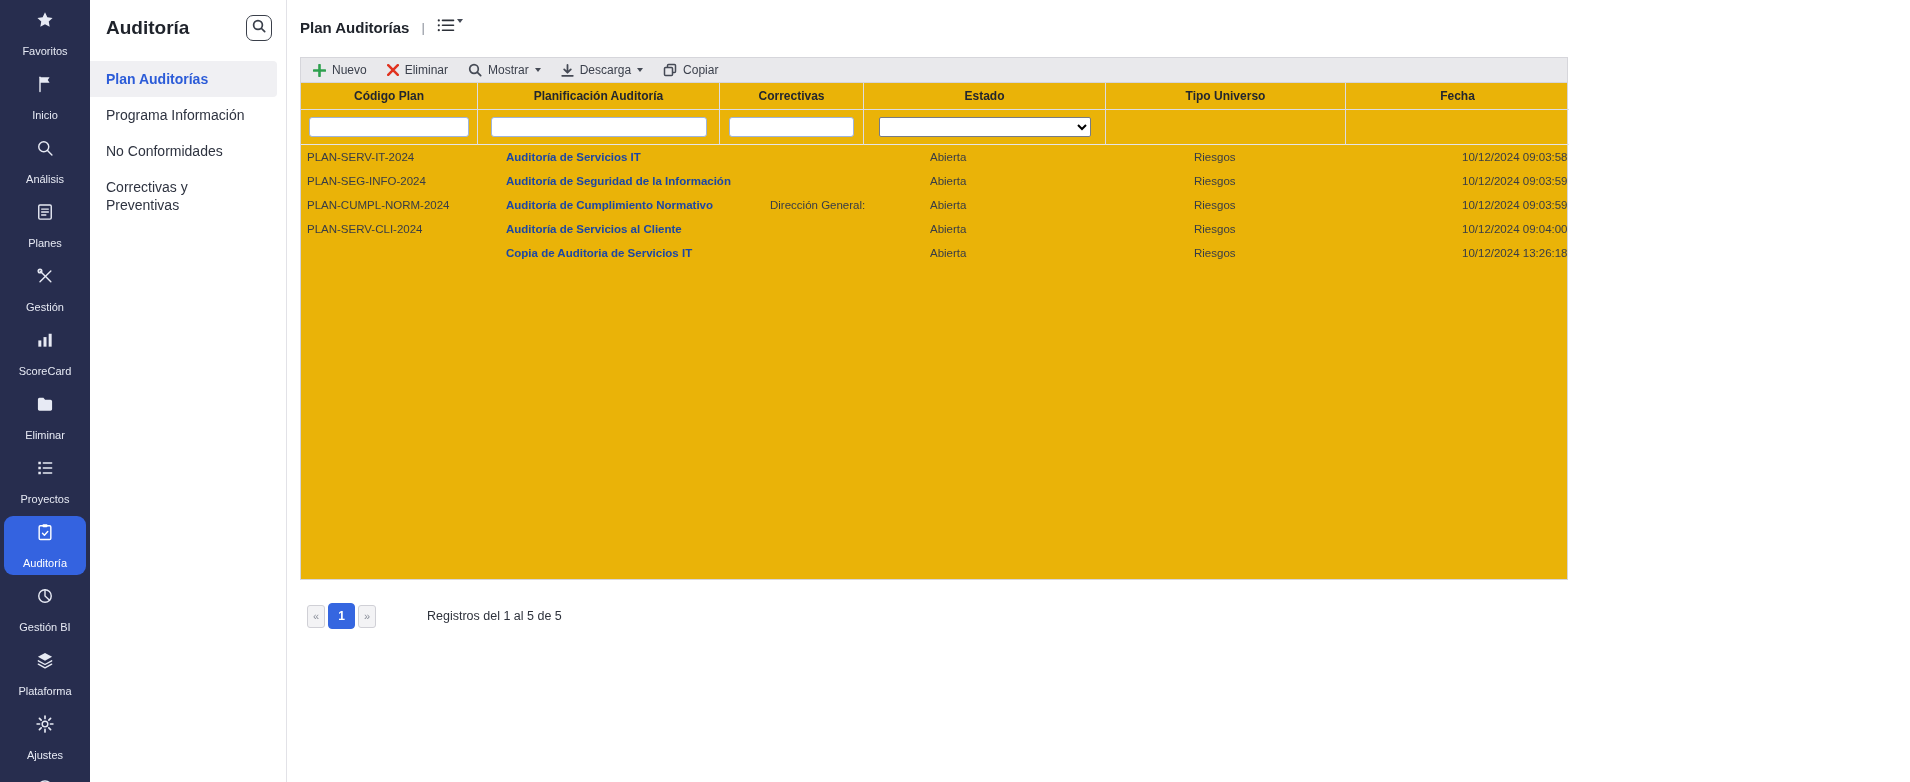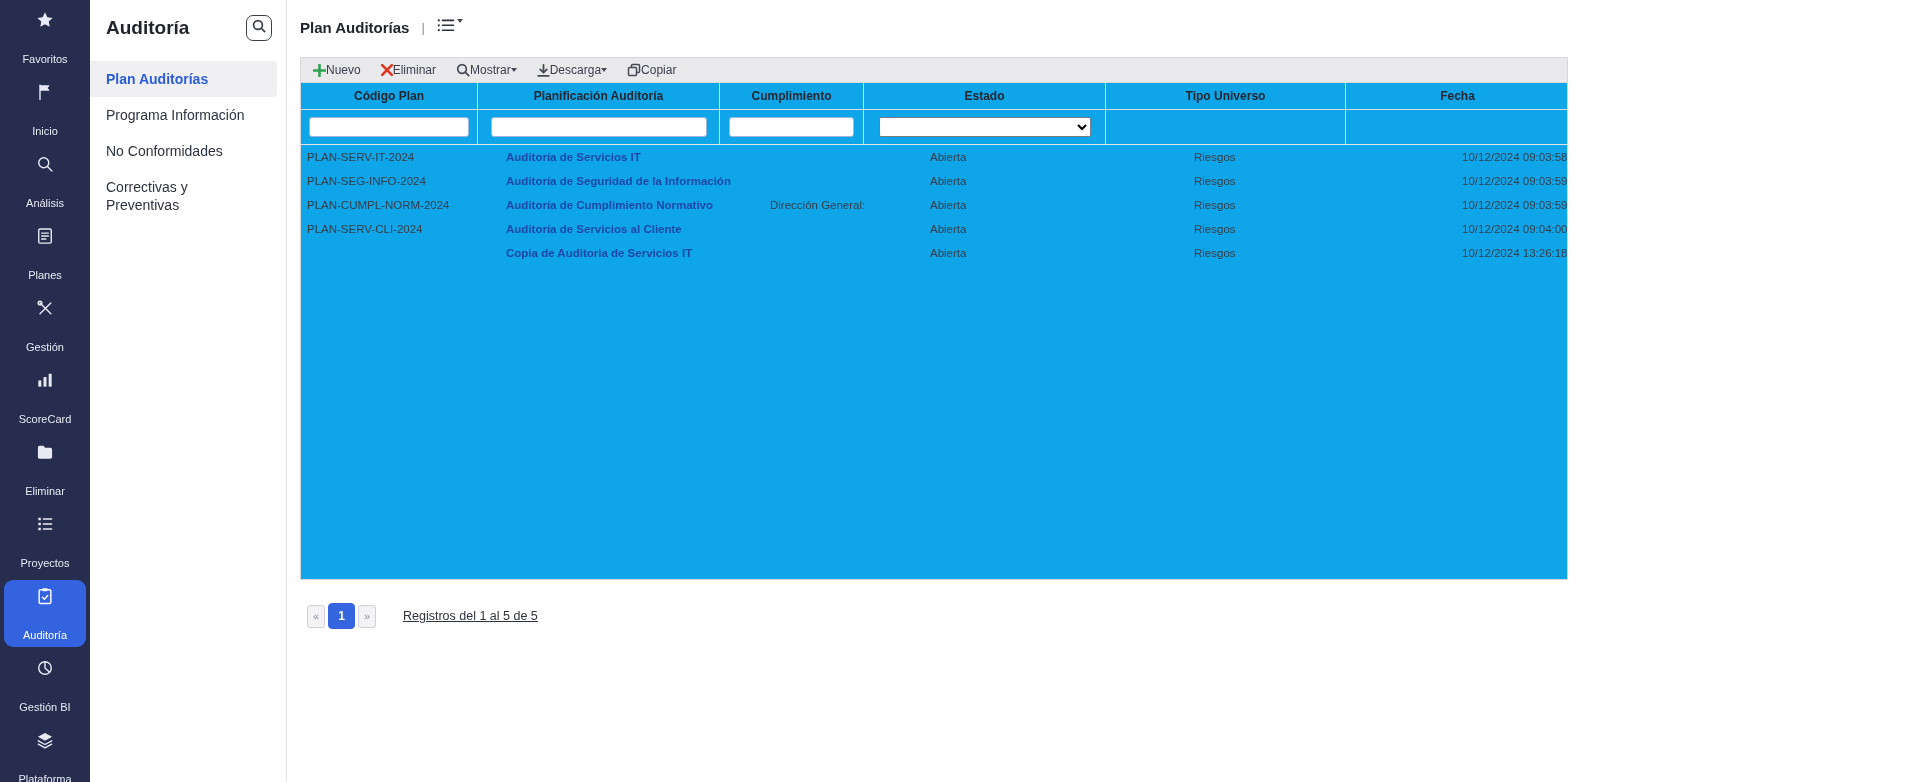--- a/index.html
+++ b/index.html
@@ -4,21 +4,21 @@
 <style>
   * { box-sizing: border-box; margin: 0; padding: 0; }
   html,body { width:1910px; height:782px; overflow:hidden; background:#ffffff;
               font-family:"Liberation Sans", sans-serif; }
 
   
   .rail { position:absolute; left:0; top:0; width:90px; height:782px;
           background:#272d4e; display:flex; flex-direction:column; align-items:center;
           padding-top:4px; overflow:hidden; }
   .rail-item { width:82px; border-radius:9px; display:flex; flex-direction:column;
-               align-items:center; padding:6px 0 5px; margin-bottom:5px; gap:19px;
+               align-items:center; padding:6px 0 5px; margin-bottom:5px; gap:11px;
                color:#e7eaf4; cursor:pointer; }
   .rail-item .lbl { font-size:11px; line-height:13px; }
   .rail-item.active { background:#3463e0; color:#ffffff; }
   .rail-item svg { width:20px; height:20px; stroke:currentColor; fill:none;
                    stroke-width:1.7; stroke-linecap:round; stroke-linejoin:round; }
   .rail-bottom { margin-top:auto; margin-bottom:-13px; }
 
   
   .sidebar { position:absolute; left:90px; top:0; width:197px; height:782px;
              background:#ffffff; border-right:1px solid #e2e2e7; }
@@ -44,25 +44,25 @@
   .view-btn svg { width:18px; height:15px; }
   .caret { width:0; height:0; border-left:3.5px solid transparent;
            border-right:3.5px solid transparent; border-top:4.5px solid #454a55;
            display:inline-block; }
   .view-btn .caret { margin-top:1px; }
 
   .grid-wrap { width:1268px; }
   .toolbar { height:26px; background:#e9e9ec; border:1px solid #d6d6db;
              display:flex; align-items:center; padding-left:12px; gap:20px;
              font-size:12px; color:#3b404c; }
-  .tb-btn { display:flex; align-items:center; cursor:pointer; }
+  .tb-btn { display:flex; align-items:center; gap:6px; cursor:pointer; }
   .tb-btn svg { display:block; }
 
   .grid { width:1268px; height:497px; border:1px solid #d6d6db; border-top:none;
-          display:flex; flex-direction:column; background:#0ea5e9; }
+          display:flex; flex-direction:column; background:#eab308; }
   .grid-row { display:grid; grid-template-columns:177px 242px 144px 242px 240px 223px; }
   .th { height:27px; line-height:26px; text-align:center; font-weight:bold; font-size:12px;
         color:#23262e; border-right:1px solid #dcdce1; border-bottom:1px solid #dcdce1; }
   .th:last-child { border-right:none;text-align:center; }
   .tf { height:35px; display:flex; align-items:center; justify-content:center;
         border-right:1px solid #dcdce1; border-bottom:1px solid #e4e4e8; }
   .tf:last-child { border-right:none; }
   .f-input { height:20px; border:1px solid #9db4dc; border-radius:3px; font-size:11.5px;
              padding:0 5px; outline:none; font-family:"Liberation Sans",sans-serif; }
   .f-input.w1 { width:160px; } .f-input.w2 { width:216px; } .f-input.w3 { width:125px; }
@@ -76,21 +76,21 @@
   .td .link { color:#1c47a5; font-weight:bold; text-decoration:none; cursor:pointer; }
   .grid-fill { flex:1; }
 
   .pager { display:flex; align-items:center; margin:23px 0 0 7px; }
   .pg-btn { min-width:18px; height:23px; padding:0 4px; border:1px solid #d0d0d6;
             background:#f3f3f5; color:#8a8f9a; font-size:11px; display:flex;
             align-items:center; justify-content:center; border-radius:3px; margin-right:3px;
             cursor:pointer; }
   .pg-btn.cur { min-width:27px; height:26px; background:#3566e0; border-color:#3566e0;
                 color:#fff; font-weight:bold; border-radius:4px; font-size:12px; }
-  .pg-sum { margin-left:24px; font-size:12.5px; color:#2e323c;text-decoration:underline; }
+  .pg-sum { margin-left:48px; font-size:12.5px; color:#2e323c; }
 </style>
 </head>
 <body>
 
 <nav class="rail">
   <div class="rail-item">
     <span><svg viewBox="0 0 24 24">
           <path d="M12 2.8l2.8 5.8 6.3.9-4.6 4.4 1.1 6.3L12 17.2l-5.6 3 1.1-6.3L2.9 9.5l6.3-.9z" fill="currentColor" stroke="none"></path>
         </svg></span>
     <span class="lbl">Favoritos</span>
@@ -264,21 +264,21 @@
           </span>
         <span>Copiar</span>
       </span>
     </div>
 
     <div class="grid">
 
       <div class="grid-row">
         <div class="th">Código Plan</div>
         <div class="th">Planificación Auditoría</div>
-        <div class="th">Cumplimiento</div>
+        <div class="th">Correctivas</div>
         <div class="th">Estado</div>
         <div class="th">Tipo Universo</div>
         <div class="th">Fecha</div>
       </div>
 
       <div class="grid-row">
         <div class="tf">
             <input class="f-input w1" value="" style="">
           </div>
         <div class="tf">

